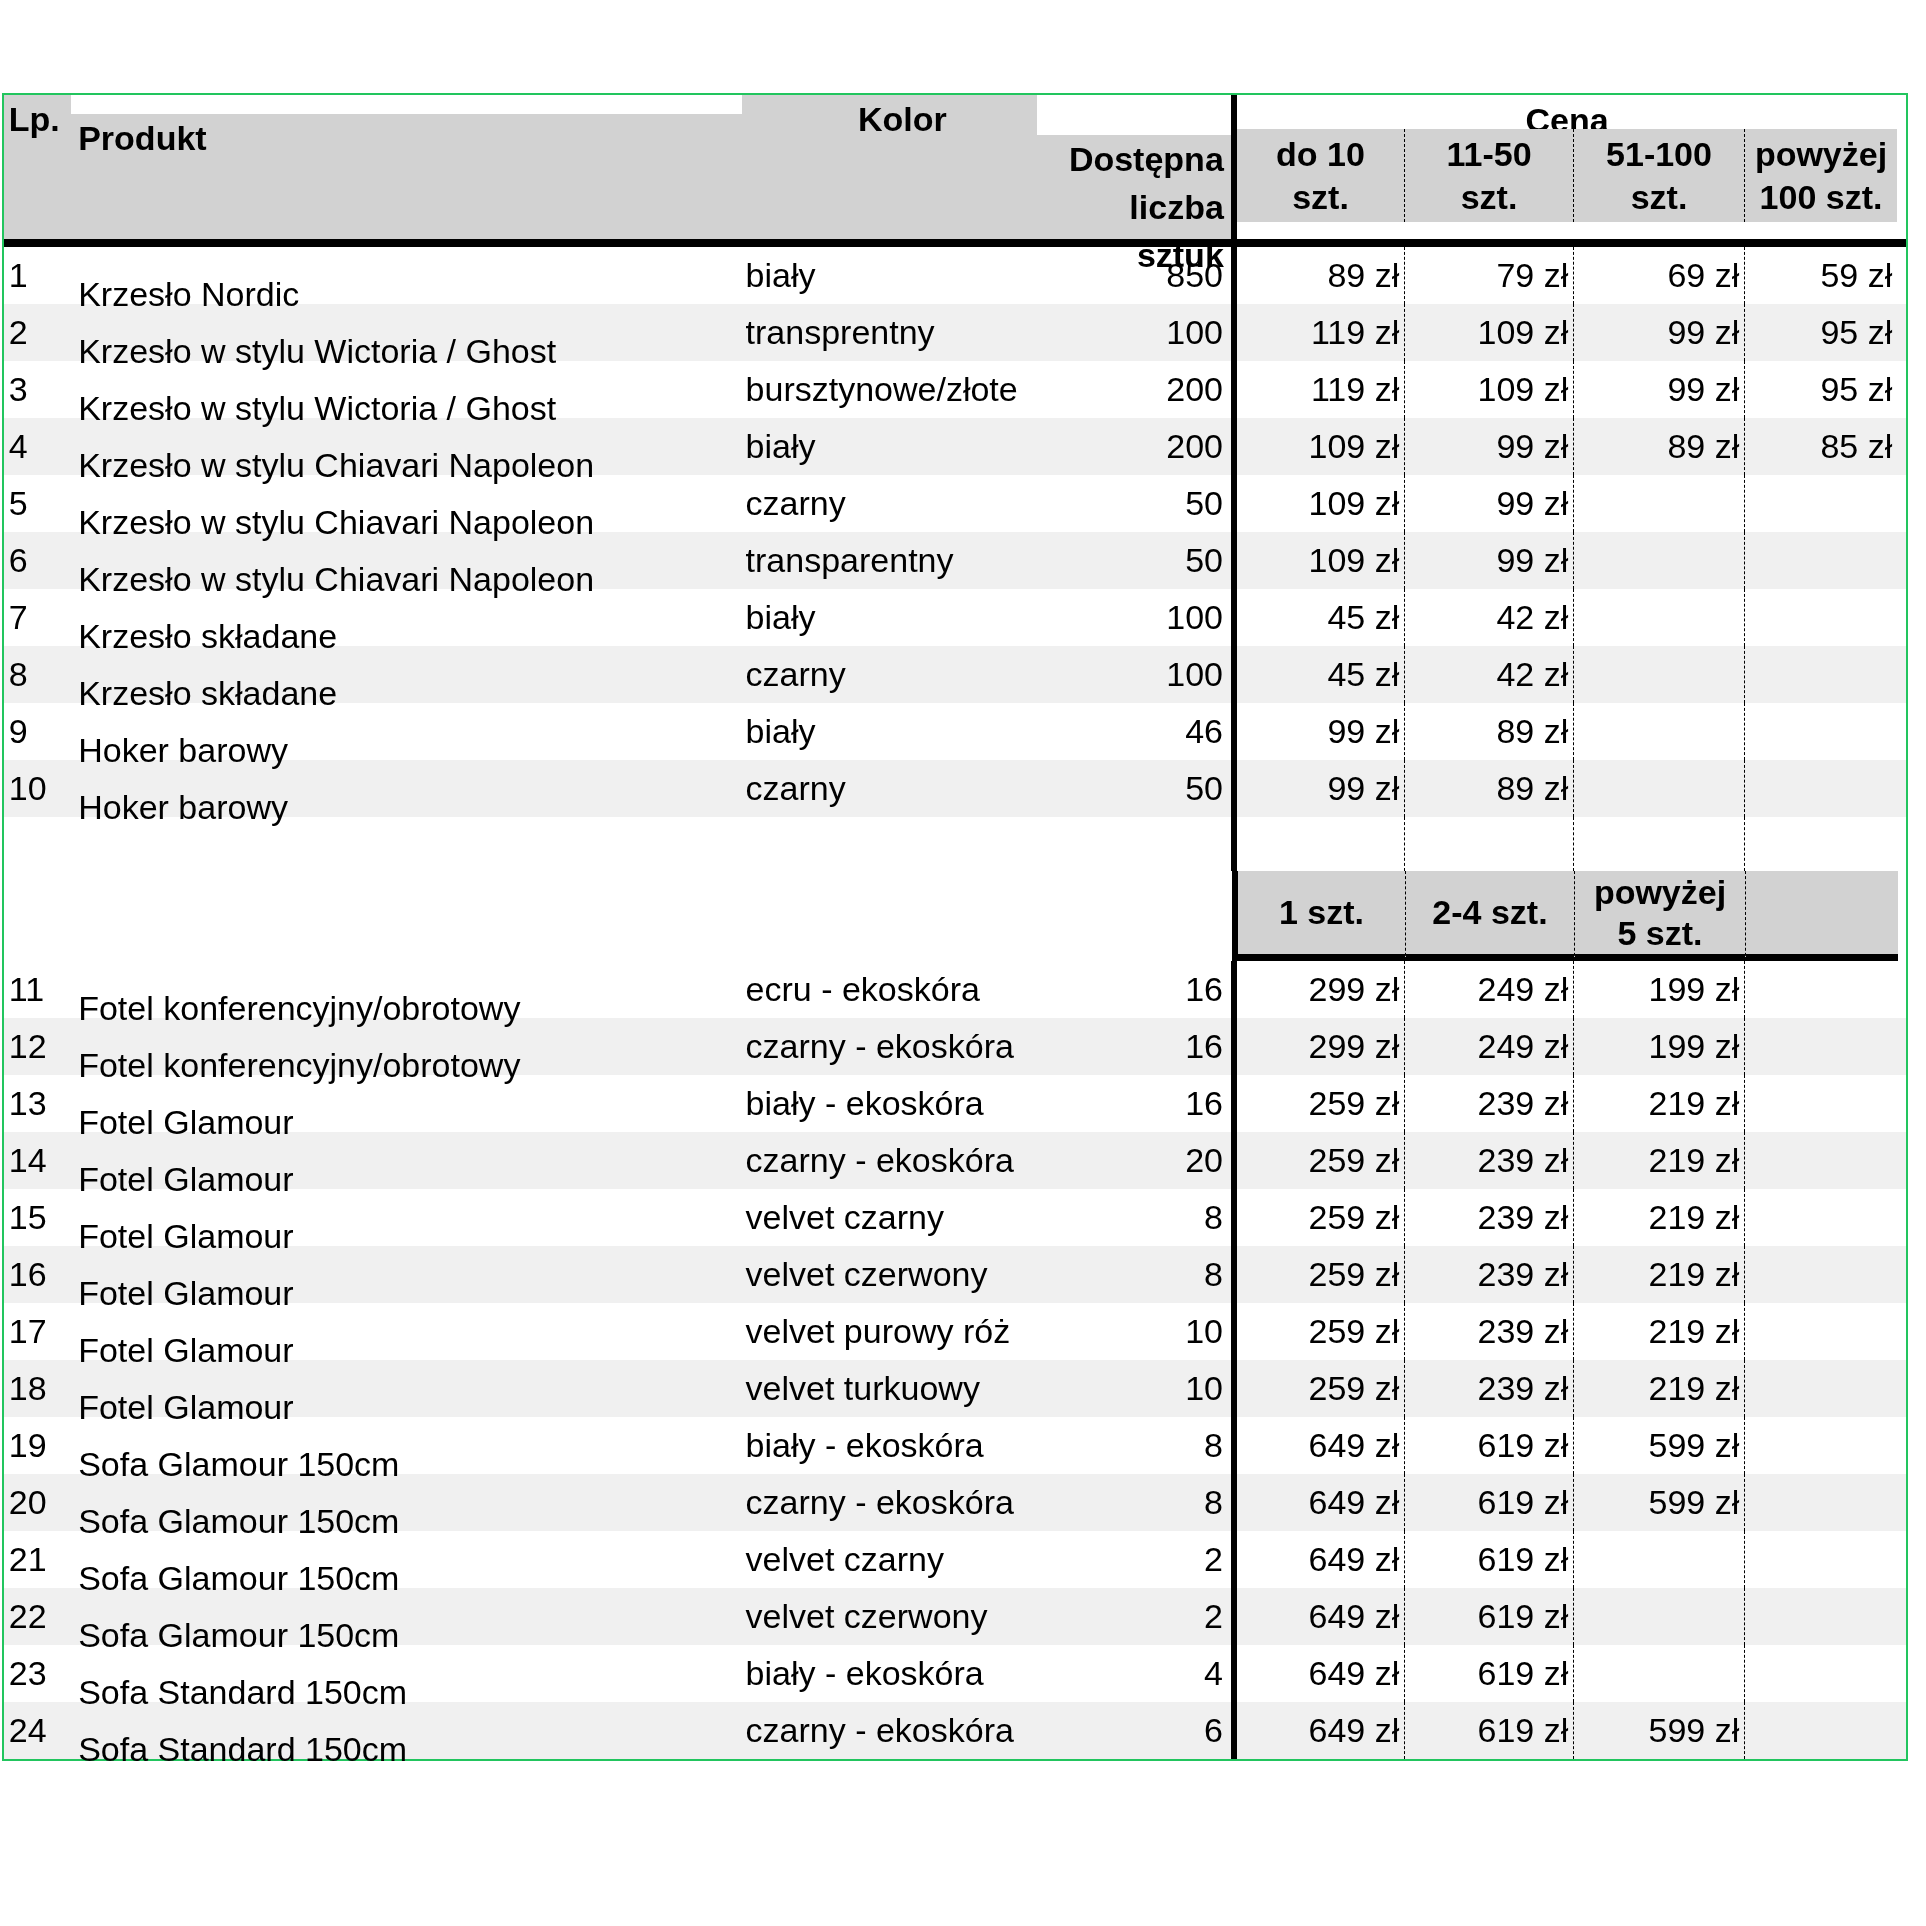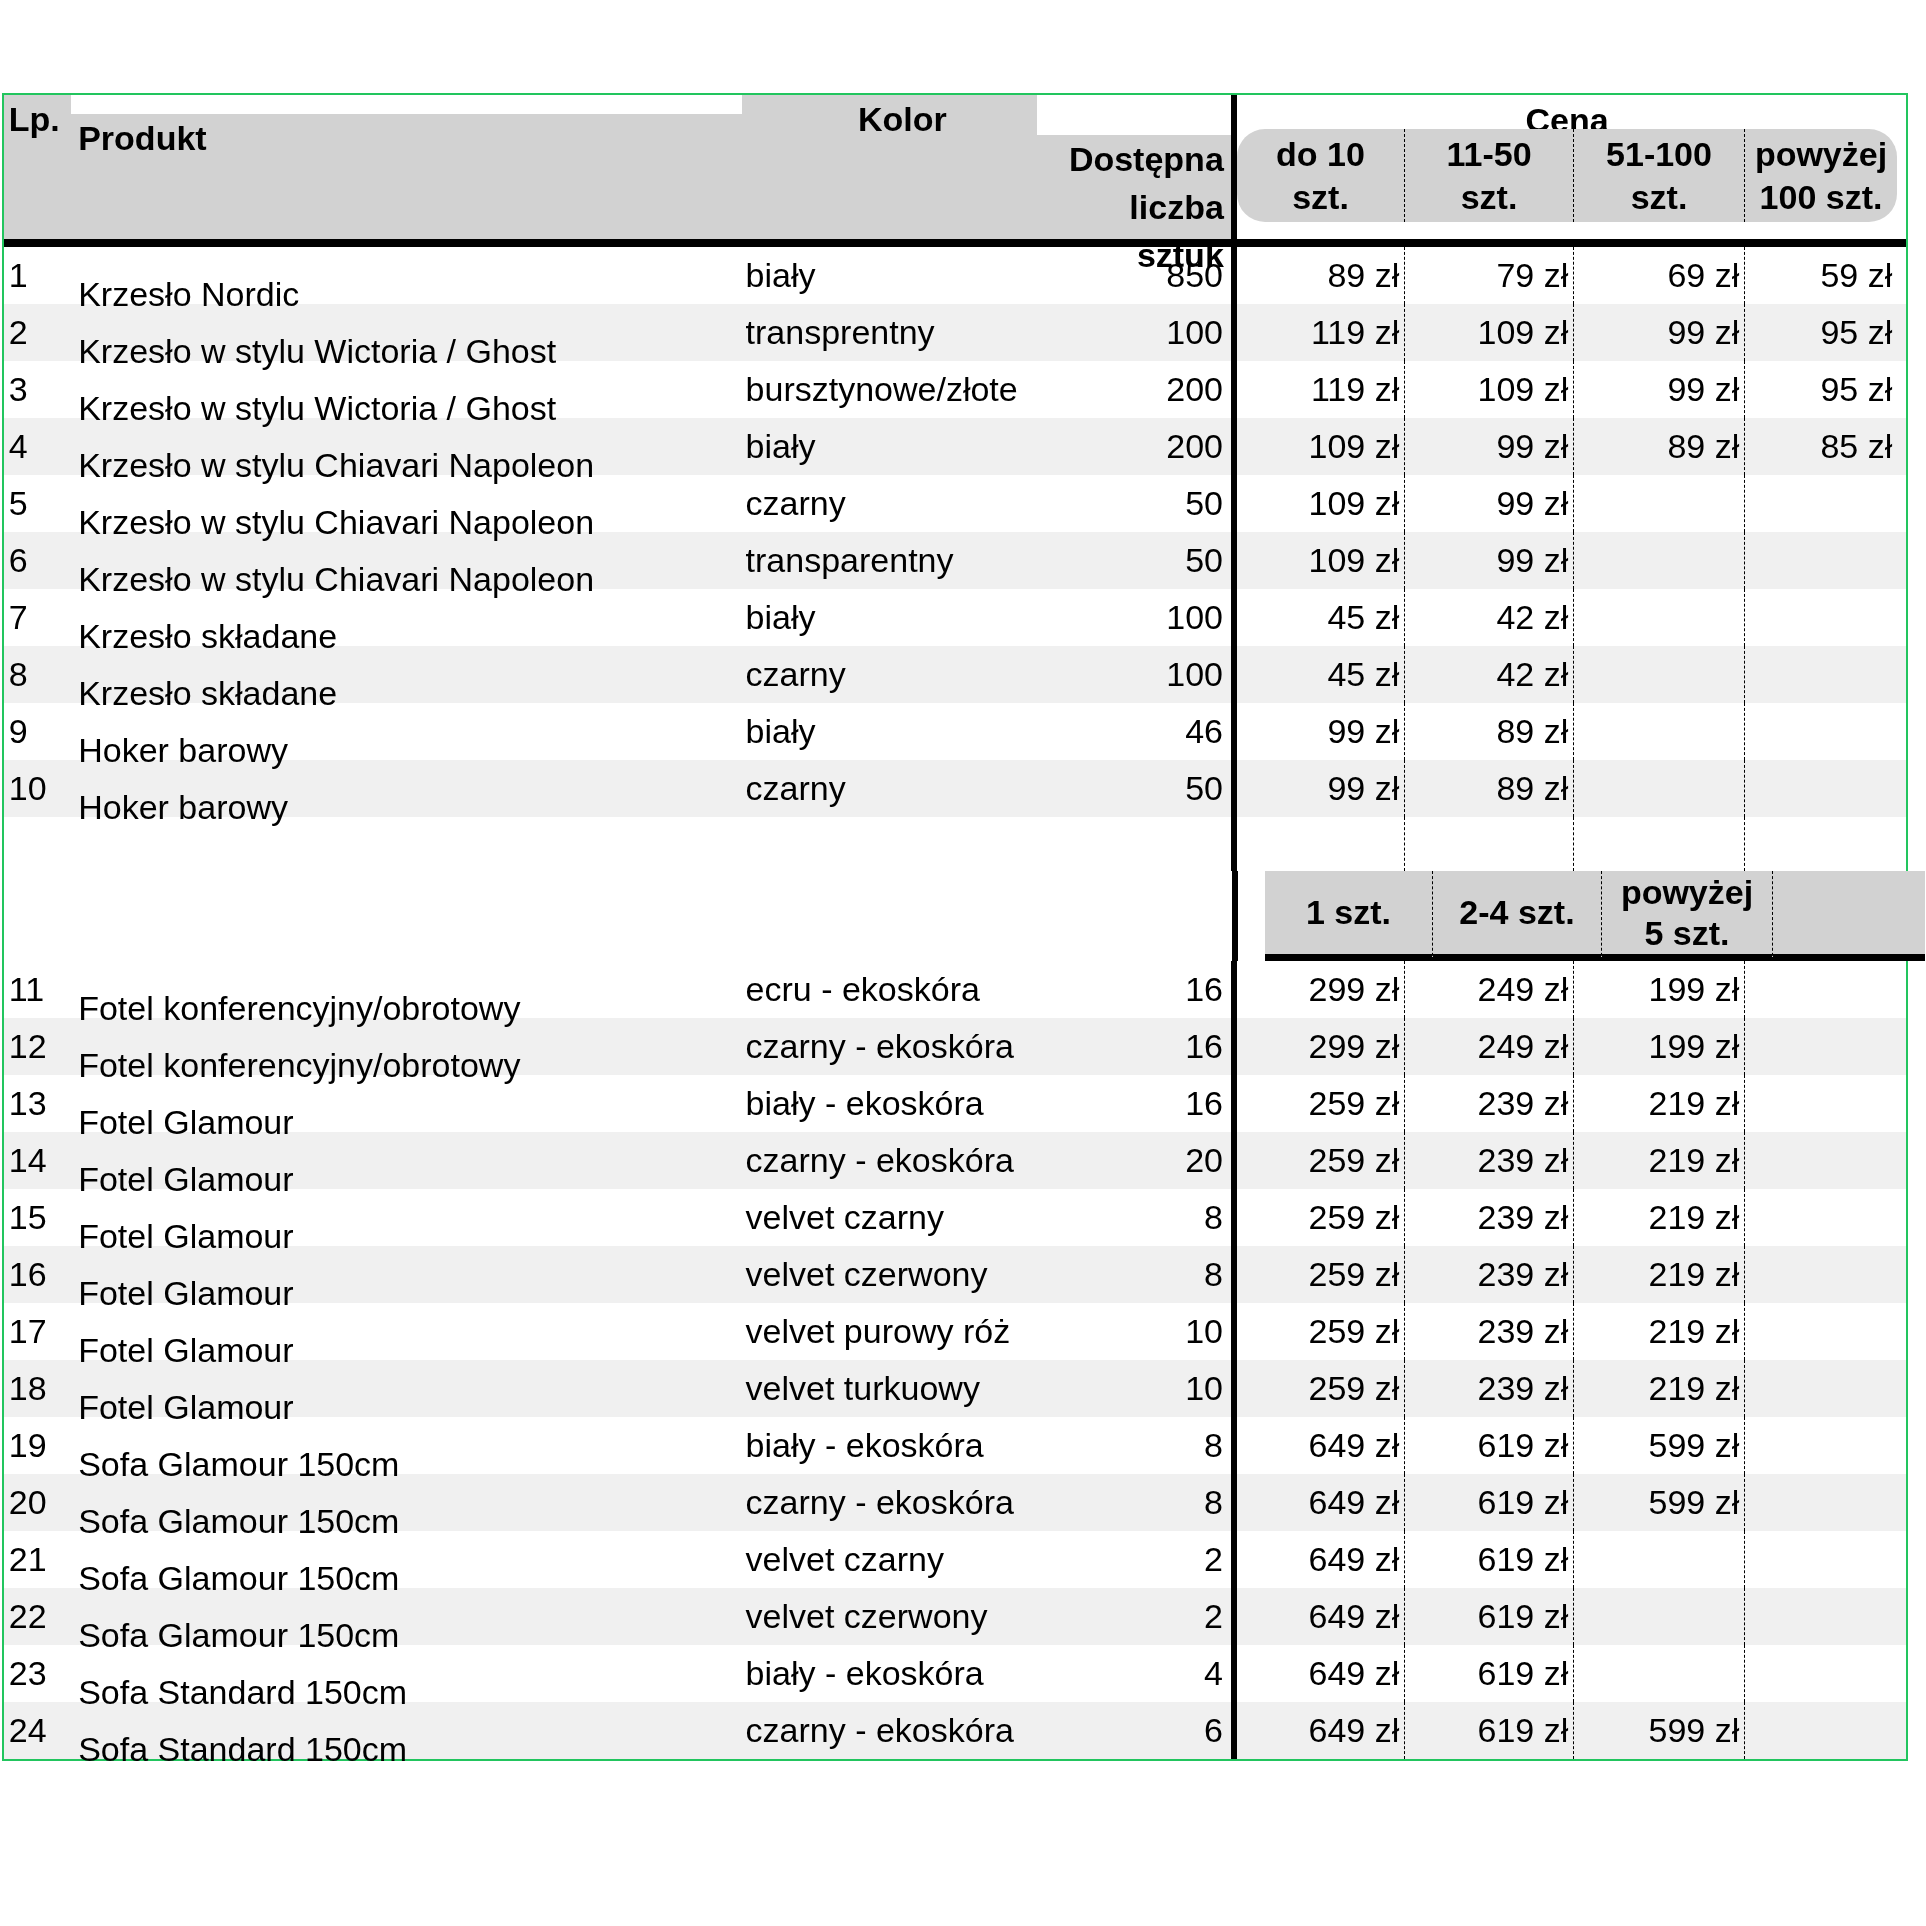--- a/index.html
+++ b/index.html
@@ -20,21 +20,21 @@
   .dash{border-left:1.8px dashed #000;}
   
   .thead{height:144px;}
   .hdr-cell{background:#d2d2d2;font-weight:bold;font-size:34px;line-height:48px;white-space:nowrap;overflow:visible;}
   .hdr-lp{padding-left:4.8px;}
   .hdr-prod{padding-left:7.2px;}
   .hdr-kolor{padding-left:116px;}
   .hdr-qty{text-align:right;padding-right:7.2px;margin-top:40px;}
   .price-header{width:660px;display:flex;flex-direction:column;flex:none;}
   .cena-strip{height:34px;background:#fff;text-align:center;font-weight:bold;font-size:34px;line-height:51px;}
-  .tier-row{display:flex;height:93px;background:#d2d2d2;border-radius:28px;}
+  .tier-row{display:flex;height:93px;background:#d2d2d2;}
   .tier-cell{display:flex;flex-direction:column;justify-content:center;align-items:center;font-weight:bold;font-size:34px;line-height:43px;white-space:nowrap;}
   .hline{height:8.4px;background:#000;}
   
   .row{display:flex;height:57px;font-size:34px;}
   .row.alt{background:#f0f0f0;}
   .row .cell{line-height:57px;white-space:nowrap;overflow:visible;box-sizing:border-box;flex:none;}
   .c-lp{padding-left:4.8px;}
   .c-prod{padding-left:7.2px;}
   .c-kolor{padding-left:3.6px;}
   .c-qty{text-align:right;padding-right:8px;}
@@ -208,21 +208,21 @@
     <div class="cellbox w-vline"></div>
     <div class="cell cellbox w-p1"></div>
     <div class="cell cellbox w-p2 dash"></div>
     <div class="cell cellbox w-p3 dash"></div>
     <div class="cell cellbox w-p4 dash"></div>
   </div>
 
   <div class="mid-row flexrow">
     <div class="mid-left"></div>
     <div class="mid-vline"></div>
-    <div id="mid-tiers" class="flexrow" style="flex:none;padding-left:27px;">
+    <div id="mid-tiers" class="flexrow" style="flex:none;">
         <div class="mid-cell w-p1">
           <div>1 szt.</div>
         </div>
         <div class="mid-cell w-p2 dash">
           <div>2-4 szt.</div>
         </div>
         <div class="mid-cell w-p3 dash">
           <div>powyżej</div>
           <div>5 szt.</div>
         </div>

